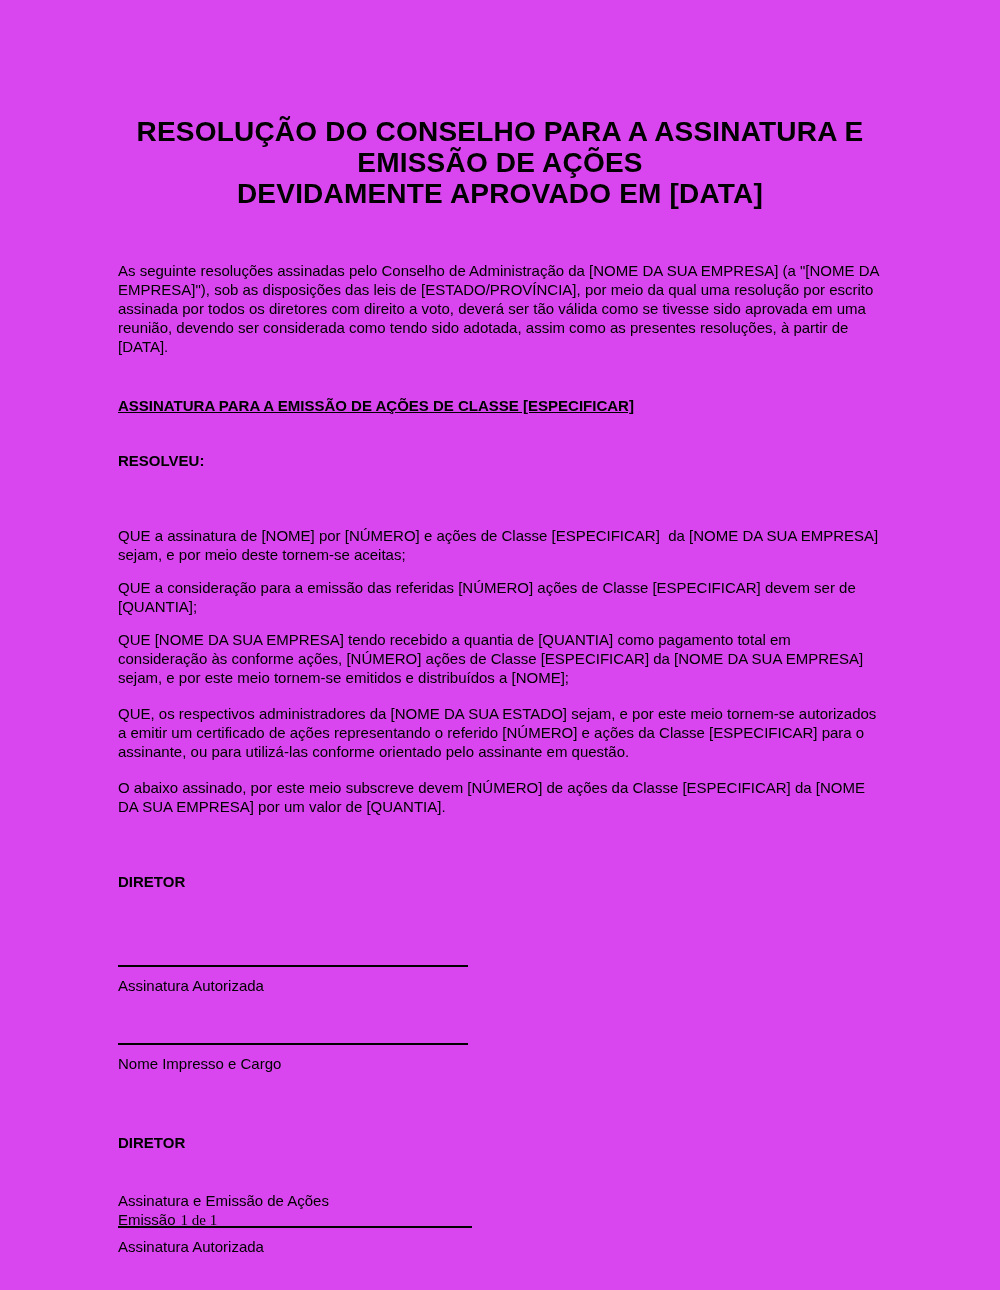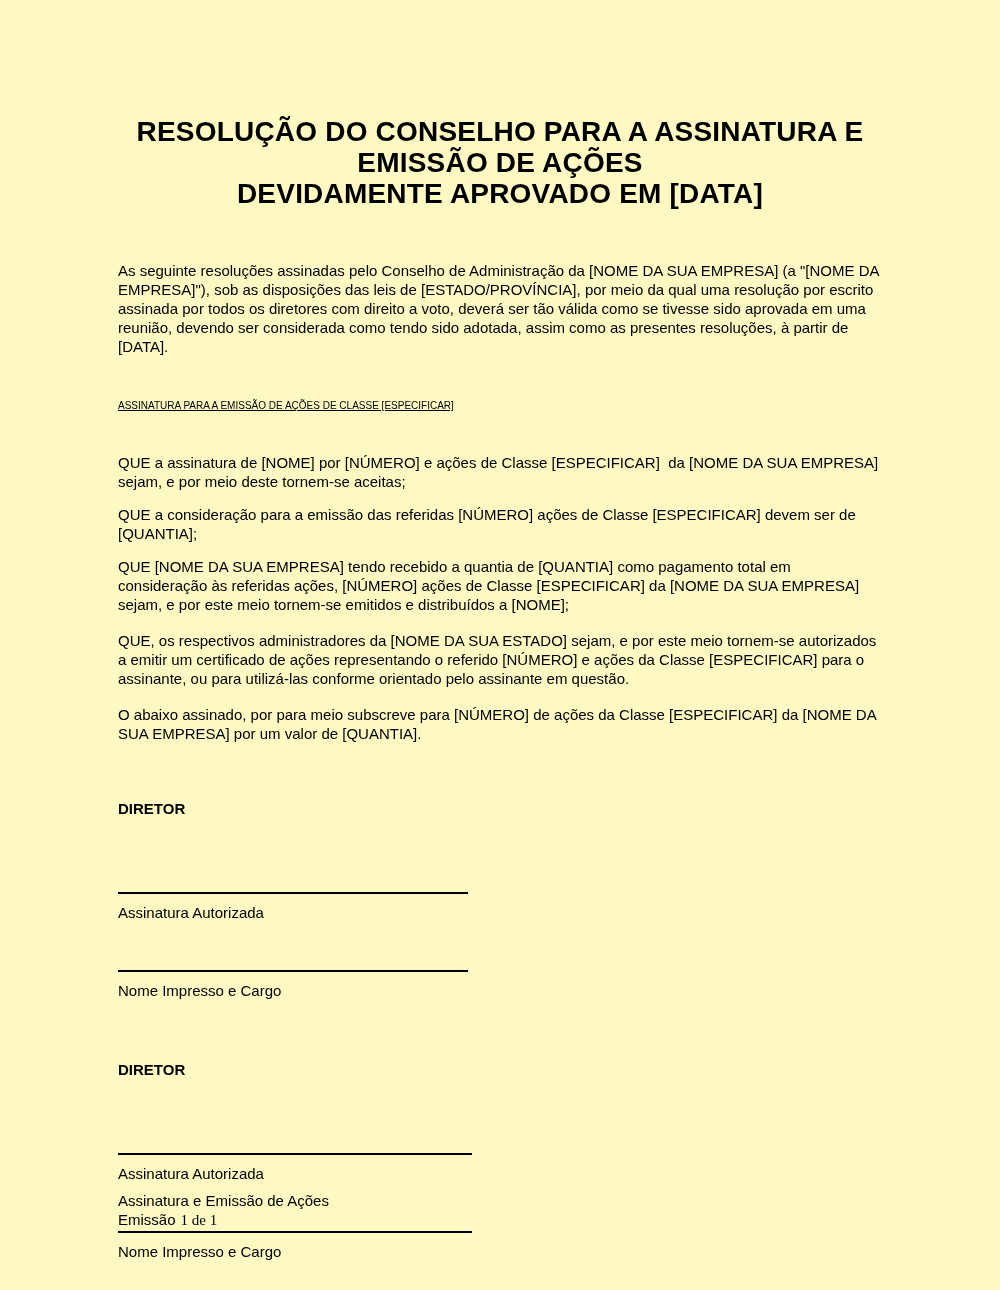--- a/index.html
+++ b/index.html
@@ -4,21 +4,21 @@
 <style>
   html, body {
     margin: 0;
     padding: 0;
     background: #ffffff;
   }
   .page {
     position: relative;
     width: 1000px;
     height: 1290px;
-    background: #fef9c3;
+    background: #d946ef;
     color: #000000;
     font-family: "Liberation Sans", "DejaVu Sans", sans-serif;
     font-size: 15px;
     line-height: 19px;
     overflow: hidden;
     box-sizing: border-box;
   }
   .content {
     position: absolute;
     left: 118px;
@@ -34,27 +34,27 @@
     white-space: pre-line;
     letter-spacing: 0.2px;
   }
   .para {
     margin: 0;
     white-space: pre-wrap;
   }
   .intro        { margin-top: 52px; }
   .section-heading {
     margin: 40px 0 0 0;
-    font-size: 10px;
+    font-size: 15px;
     line-height: 19px;
-    font-weight: normal;
+    font-weight: bold;
     text-decoration: underline;
   }
   .resolved     { margin-top: 36px; font-weight: bold; }
-  .clause-1     { margin-top: 38px; }
+  .clause-1     { margin-top: 56px; }
   .clause-mid   { margin-top: 14px; }
   .clause-tight { margin-top: 17px; }
 
   .sig-columns {
     display: flex;
     gap: 60px;
     margin-top: 56px;
     flex-direction: column;
   }
   .sig-col { width: 350px; }
@@ -91,30 +91,31 @@
   <div class="content">
 
     <h1 class="doc-title">RESOLUÇÃO DO CONSELHO PARA A ASSINATURA E
 EMISSÃO DE AÇÕES
 DEVIDAMENTE APROVADO EM [DATA]</h1>
 
     <p class="para intro">As seguinte resoluções assinadas pelo Conselho de Administração da [NOME DA SUA EMPRESA] (a "[NOME DA EMPRESA]"), sob as disposições das leis de [ESTADO/PROVÍNCIA], por meio da qual uma resolução por escrito assinada por todos os diretores com direito a voto, deverá ser tão válida como se tivesse sido aprovada em uma reunião, devendo ser considerada como tendo sido adotada, assim como as presentes resoluções, à partir de [DATA].</p>
 
     <h2 class="section-heading">ASSINATURA PARA A EMISSÃO DE AÇÕES DE CLASSE [ESPECIFICAR]</h2>
 
+    <p class="para resolved">RESOLVEU:</p>
 
     <p class="para clause-1">QUE a assinatura de [NOME] por [NÚMERO] e ações de Classe [ESPECIFICAR]  da [NOME DA SUA EMPRESA] sejam, e por meio deste tornem-se aceitas;</p>
 
     <p class="para clause-mid">QUE a consideração para a emissão das referidas [NÚMERO] ações de Classe [ESPECIFICAR] devem ser de [QUANTIA];</p>
 
-    <p class="para clause-mid">QUE [NOME DA SUA EMPRESA] tendo recebido a quantia de [QUANTIA] como pagamento total em consideração às referidas ações, [NÚMERO] ações de Classe [ESPECIFICAR] da [NOME DA SUA EMPRESA] sejam, e por este meio tornem-se emitidos e distribuídos a [NOME];</p>
+    <p class="para clause-mid">QUE [NOME DA SUA EMPRESA] tendo recebido a quantia de [QUANTIA] como pagamento total em consideração às conforme ações, [NÚMERO] ações de Classe [ESPECIFICAR] da [NOME DA SUA EMPRESA] sejam, e por este meio tornem-se emitidos e distribuídos a [NOME];</p>
 
     <p class="para clause-tight">QUE, os respectivos administradores da [NOME DA SUA ESTADO] sejam, e por este meio tornem-se autorizados a emitir um certificado de ações representando o referido [NÚMERO] e ações da Classe [ESPECIFICAR] para o assinante, ou para utilizá-las conforme orientado pelo assinante em questão.</p>
 
-    <p class="para clause-tight">O abaixo assinado, por para meio subscreve para [NÚMERO] de ações da Classe [ESPECIFICAR] da [NOME DA SUA EMPRESA] por um valor de [QUANTIA].</p>
+    <p class="para clause-tight">O abaixo assinado, por este meio subscreve devem [NÚMERO] de ações da Classe [ESPECIFICAR] da [NOME DA SUA EMPRESA] por um valor de [QUANTIA].</p>
 
     <div class="sig-columns">
 
       <div class="sig-col">
         <div class="sig-role">DIRETOR</div>
         <div class="sig-block-first">
           <div class="sig-line"></div>
           <div class="sig-caption">Assinatura Autorizada</div>
         </div>
         <div class="sig-block-second">

